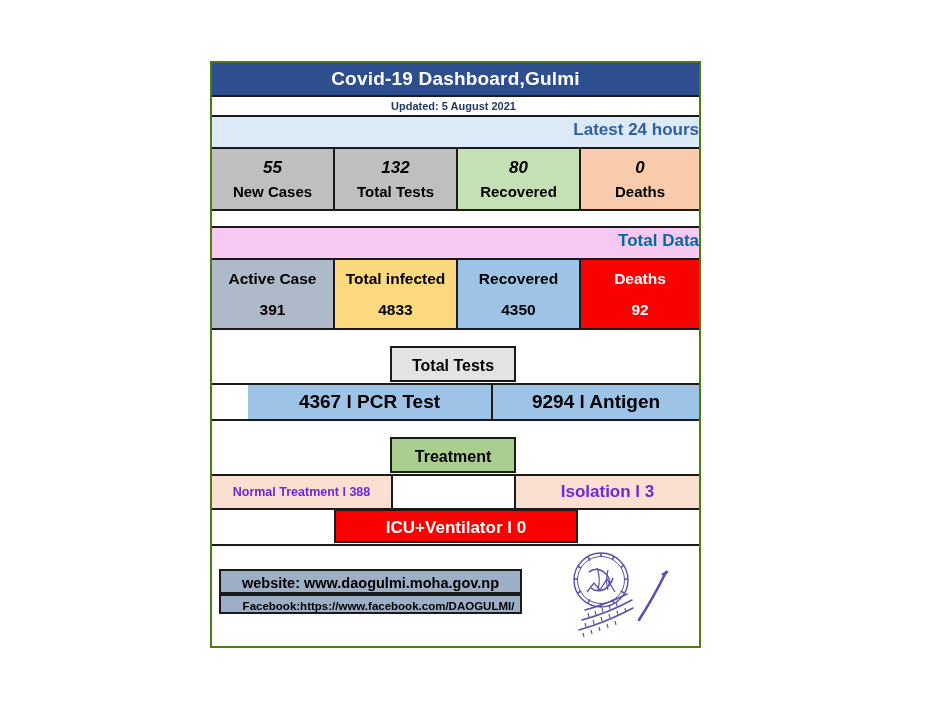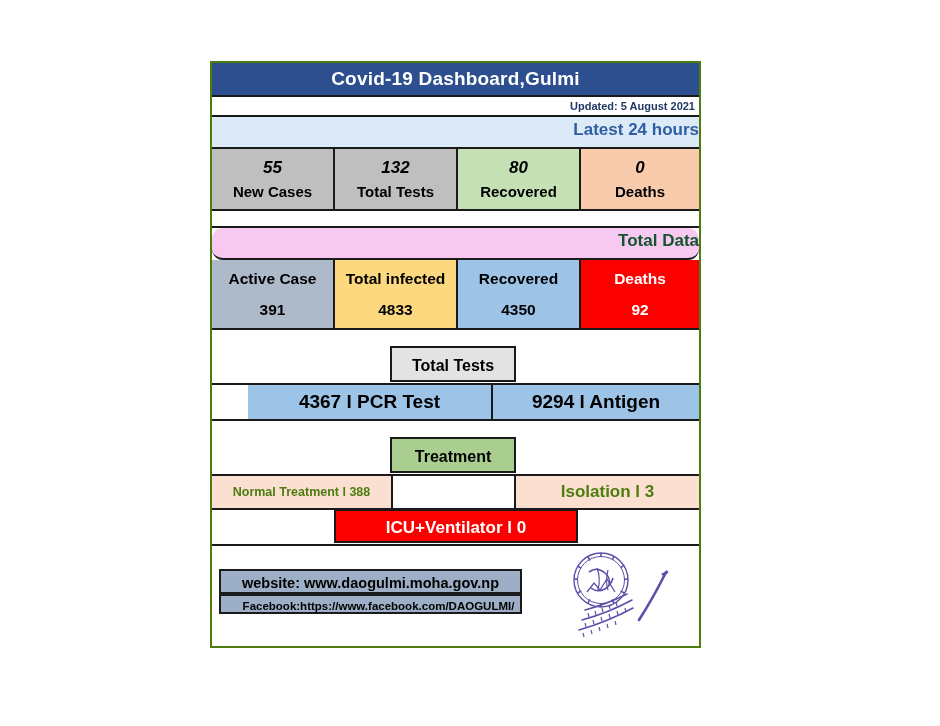--- a/index.html
+++ b/index.html
@@ -34,42 +34,42 @@
     letter-spacing:.2px;
   }
 
   
   .updated-bar{
     height:20px;
     background:#ffffff;
     border-bottom:2px solid #1a1a1a;
     display:flex;
     align-items:center;
-    justify-content:flex-end;
+    justify-content:center;
     padding-right:4px;
     box-sizing:border-box;
   }
   .updated-bar span{
     color:#1f3864;
     font-size:11px;
     font-weight:bold;
   }
 
   
   .band{
     height:32px;
     line-height:26px;
     text-align:right;
     font-weight:bold;
     font-size:17px;
     border-bottom:2px solid #1a1a1a;
     box-sizing:border-box;
   }
   .band-latest{ background:#dce9f7; color:#2e5fa3; }
-  .band-total { background:#f7c9f0; color:#14532d;border-radius:11px; }
+  .band-total { background:#f7c9f0; color:#0369a1; }
 
   
   .spacer{
     height:17px;
     background:#ffffff;
     border-bottom:2px solid #1a1a1a;
     box-sizing:border-box;
   }
   .spacer-plain{
     height:17px;
@@ -155,21 +155,21 @@
   .test-cell:last-child{ border-right:none; }
 
   
   .treat-row{ height:34px; border-bottom:2px solid #1a1a1a; }
   .treat-cell{
     box-sizing:border-box;
     display:flex;
     align-items:center;
     justify-content:center;
     border-right:2px solid #1a1a1a;
-    color:#4d7c0f;
+    color:#6d28d9;
     font-weight:bold;
   }
   .treat-cell:last-child{ border-right:none; }
   .treat-peach{ background:#fbe0d2; }
   .treat-white{ background:#ffffff; }
   #cell-normal-treatment{ font-size:12.5px; }
   #cell-isolation{ font-size:17px; }
 
   
   .icu-row{

